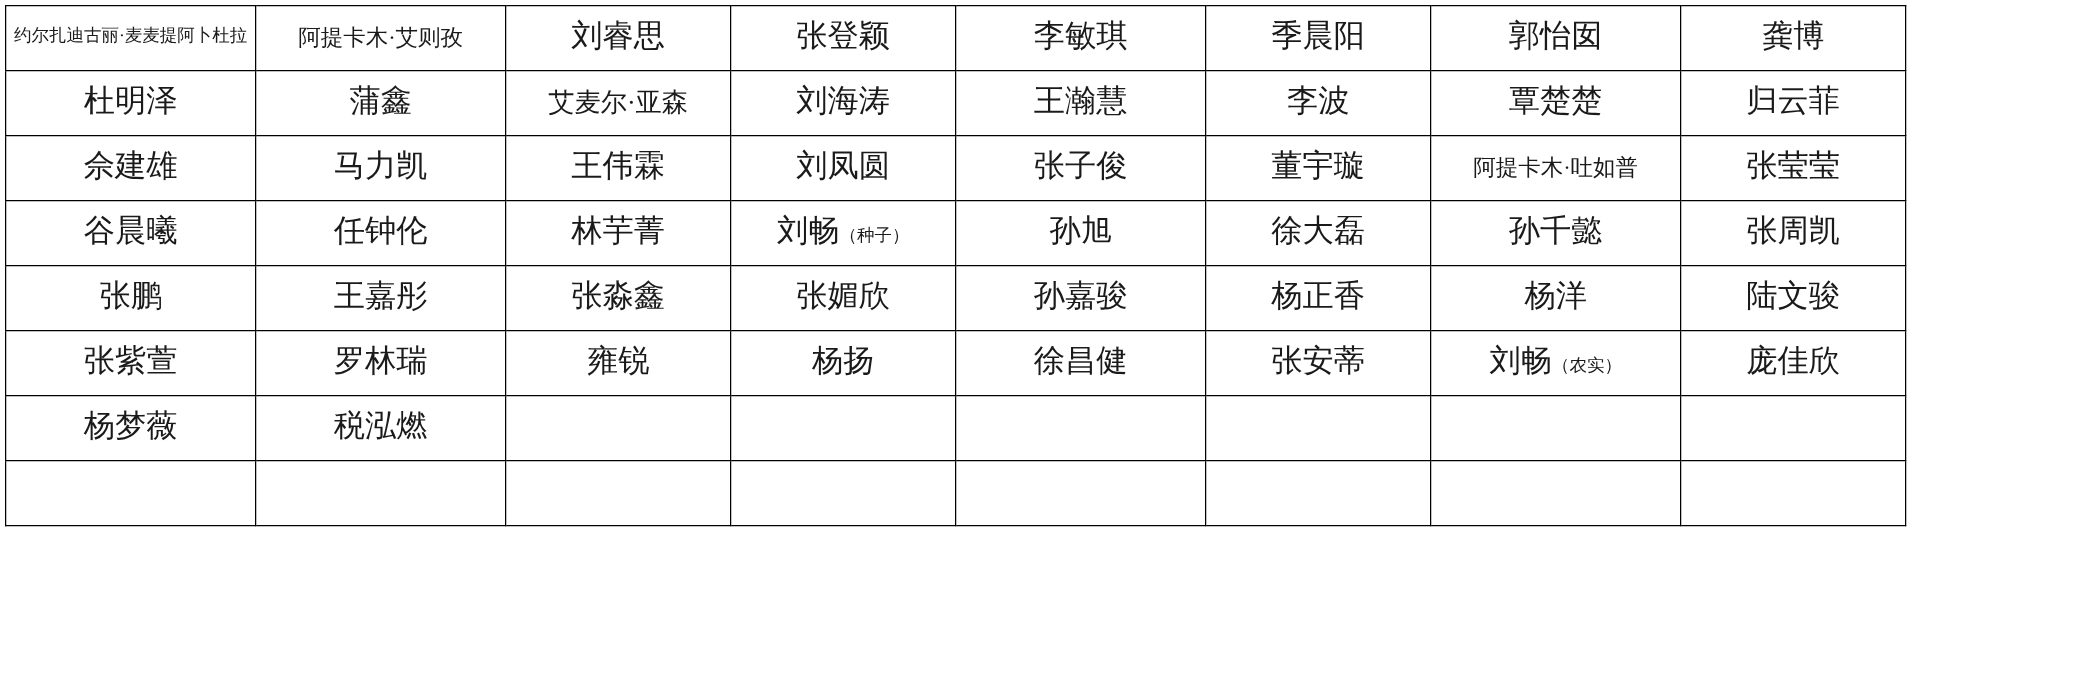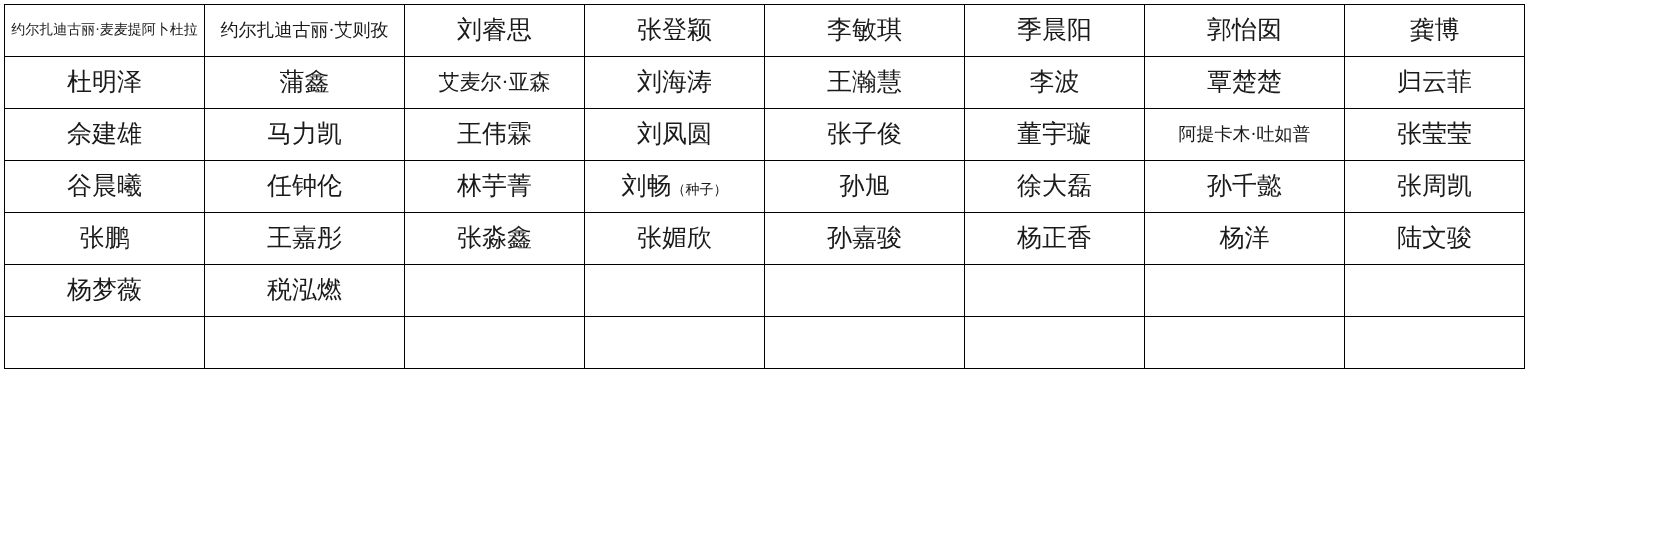--- a/index.html
+++ b/index.html
@@ -61,21 +61,21 @@
       <col class="c2">
       <col class="c3">
     <col class="c4">
       <col class="c5">
       <col class="c6">
       <col class="c7">
   </colgroup>
   <tbody>
       <tr>
         <td class="sz-xs"><span>约尔扎迪古丽·麦麦提阿卜杜拉</span></td>
-        <td class="sz-s"><span>约尔扎迪古丽·艾则孜</span></td>
+        <td class="sz-s"><span>阿提卡木·艾则孜</span></td>
         <td><span>刘睿思</span></td>
         <td><span>张登颖</span></td>
         <td><span>李敏琪</span></td>
         <td><span>季晨阳</span></td>
         <td><span>郭怡囡</span></td>
         <td><span>龚博</span></td>
       </tr>
       <tr>
         <td><span>杜明泽</span></td>
         <td><span>蒲鑫</span></td>
@@ -110,20 +110,30 @@
         <td><span>张鹏</span></td>
         <td><span>王嘉彤</span></td>
         <td><span>张淼鑫</span></td>
         <td><span>张媚欣</span></td>
         <td><span>孙嘉骏</span></td>
         <td><span>杨正香</span></td>
         <td><span>杨洋</span></td>
         <td><span>陆文骏</span></td>
       </tr>
       <tr>
+        <td><span>张紫萱</span></td>
+        <td><span>罗林瑞</span></td>
+        <td><span>雍锐</span></td>
+        <td><span>杨扬</span></td>
+        <td><span>徐昌健</span></td>
+        <td><span>张安蒂</span></td>
+        <td><span>刘畅</span><span class="suffix">（农实）</span></td>
+        <td><span>庞佳欣</span></td>
+      </tr>
+      <tr>
         <td><span>杨梦薇</span></td>
         <td><span>税泓燃</span></td>
         <td class="empty"></td>
         <td class="empty"></td>
         <td class="empty"></td>
         <td class="empty"></td>
         <td class="empty"></td>
         <td class="empty"></td>
       </tr>
       <tr>

